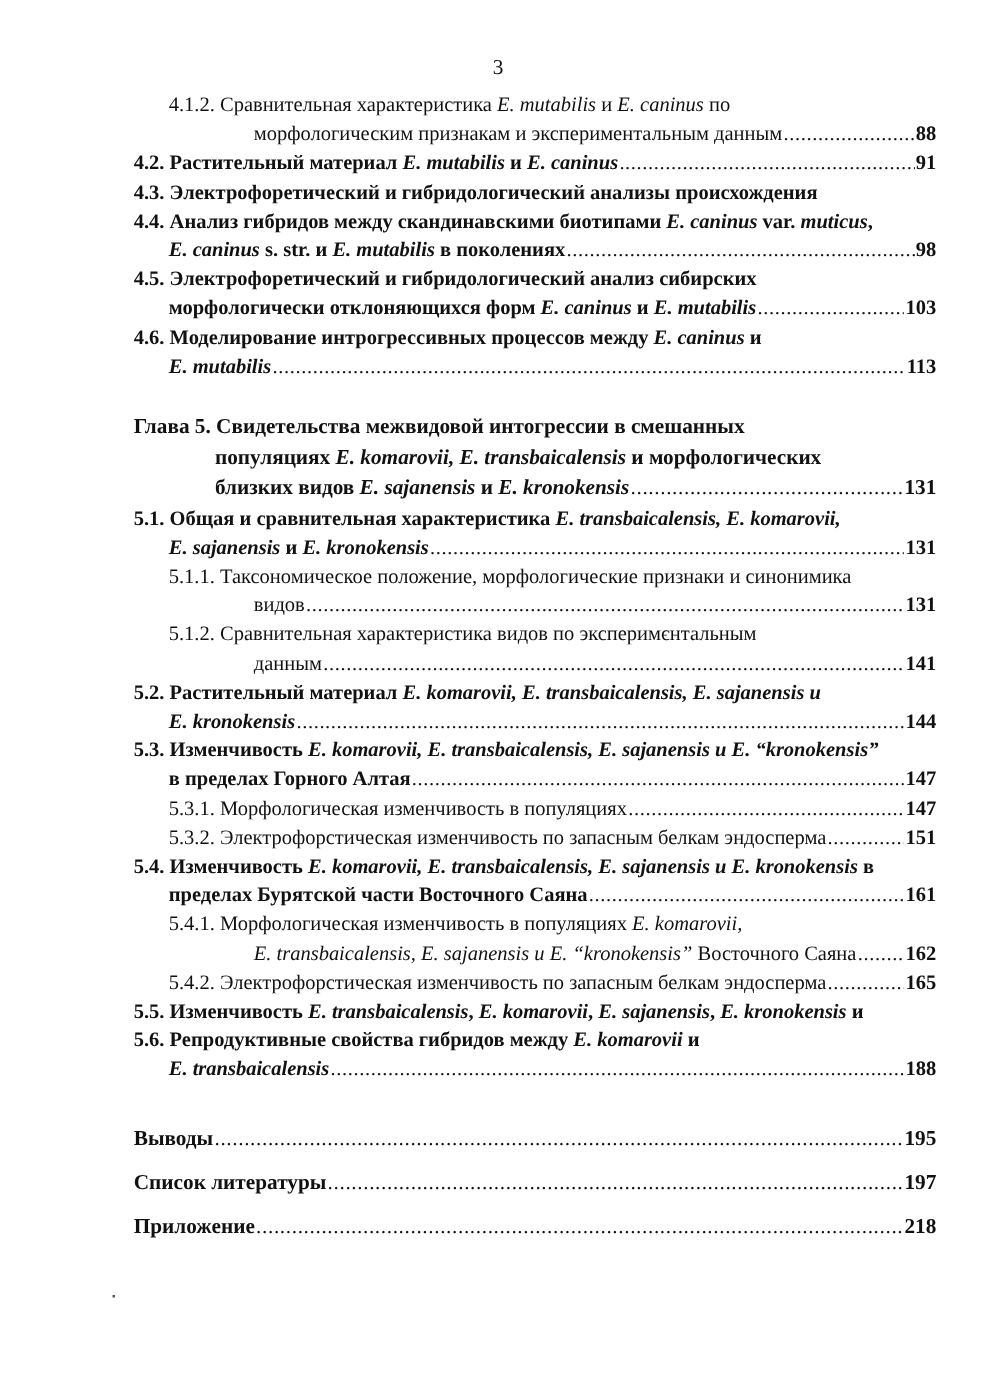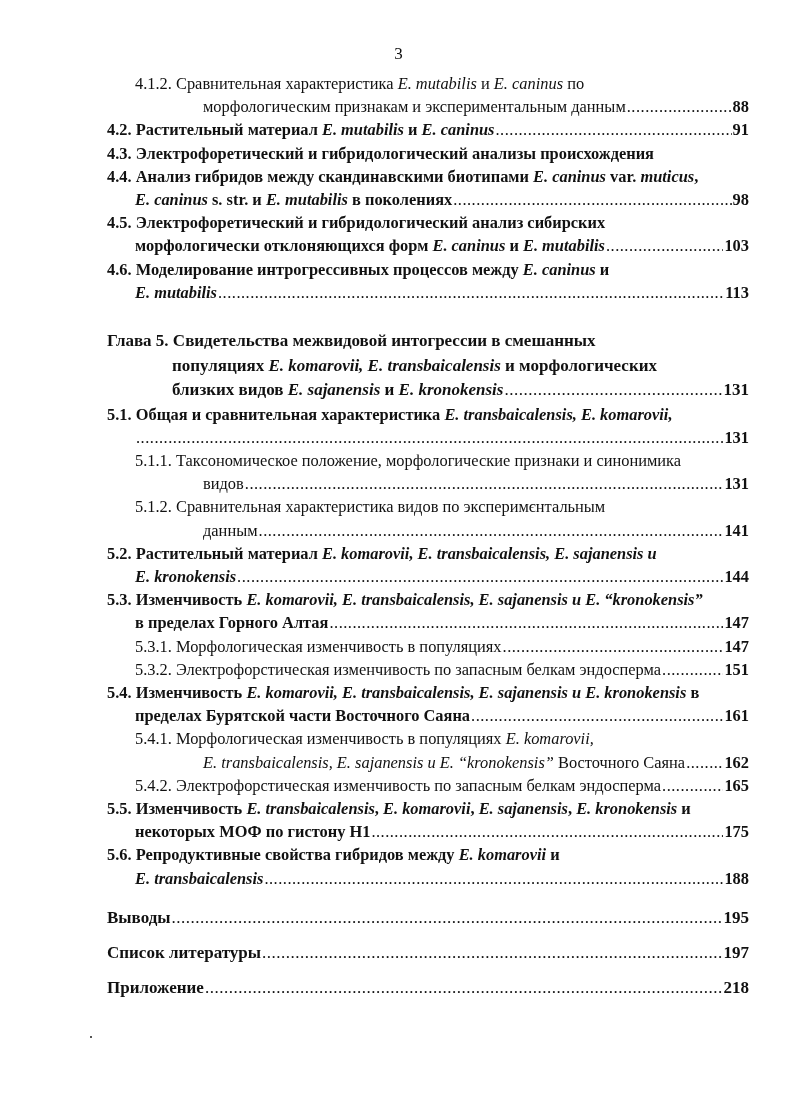--- a/index.html
+++ b/index.html
@@ -25,21 +25,21 @@
     .entry .dots::after { content: "................................................................................................................................................................................................................................................"; }
     .entry .pg { flex: 0 0 auto; font-weight: bold; }
     i { font-style: italic; }
     .lvl1 { padding-left: 0; }
     .lvl1 .cont { padding-left: 28px; }
     .lvl2 { padding-left: 28px; }
     .lvl2 .cont { padding-left: 68px; }
     .chapter { margin-top: 25px; font-size: 17px; line-height: 24.5px; }
     .chapter .cont { padding-left: 65px; }
     .final { font-size: 17px; line-height: 24px; margin-top: 11px; }
-    .final.first { margin-top: 16px; }
+    .final.first { margin-top: 32px; }
     .stray-dot { position: absolute; left: 90px; top: 1036px; width: 2px; height: 2px; background: #555; }
   </style>
 </head>
 <body>
 
 <div>
   <div class="page-number">3</div>
 
   <div class="toc" id="toc">
       <div class="entry lvl2">
@@ -89,20 +89,21 @@
         <span class="line cont">популяциях <i>E. komarovii, E. transbaicalensis</i> и морфологических</span>
         <span class="last cont">
           <span class="txt">близких видов <i>E. sajanensis</i> и <i>E. kronokensis</i></span>
           <span class="dots"></span>
           <span class="pg">131</span>
         </span>
       </div>
       <div class="entry lvl1 bold">
         <span class="line">5.1. Общая и сравнительная характеристика <i>E. transbaicalensis, E. komarovii,</i></span>
         <span class="last cont">
+          <span class="txt"><i>E. sajanensis</i> и <i>E. kronokensis</i> </span>
           <span class="dots"></span>
           <span class="pg">131</span>
         </span>
       </div>
       <div class="entry lvl2">
         <span class="line">5.1.1. Таксономическое положение, морфологические признаки и синонимика</span>
         <span class="last cont">
           <span class="txt">видов</span>
           <span class="dots"></span>
           <span class="pg">131</span>
@@ -164,25 +165,20 @@
       </div>
       <div class="entry lvl2">
         <span class="last">
           <span class="txt">5.4.2. Электрофорстическая изменчивость по запасным белкам эндосперма </span>
           <span class="dots"></span>
           <span class="pg">165</span>
         </span>
       </div>
       <div class="entry lvl1 bold">
         <span class="line">5.5. Изменчивость <i>E. transbaicalensis</i>, <i>E. komarovii</i>, <i>E. sajanensis</i>, <i>E. kronokensis</i> и</span>
-        <span class="last cont">
-          <span class="txt">некоторых МОФ по гистону Н1 </span>
-          <span class="dots"></span>
-          <span class="pg">175</span>
-        </span>
       </div>
       <div class="entry lvl1 bold">
         <span class="line">5.6. Репродуктивные свойства гибридов между <i>E. komarovii</i> и</span>
         <span class="last cont">
           <span class="txt"><i>E. transbaicalensis</i></span>
           <span class="dots"></span>
           <span class="pg">188</span>
         </span>
       </div>
       <div class="entry bold final first">

